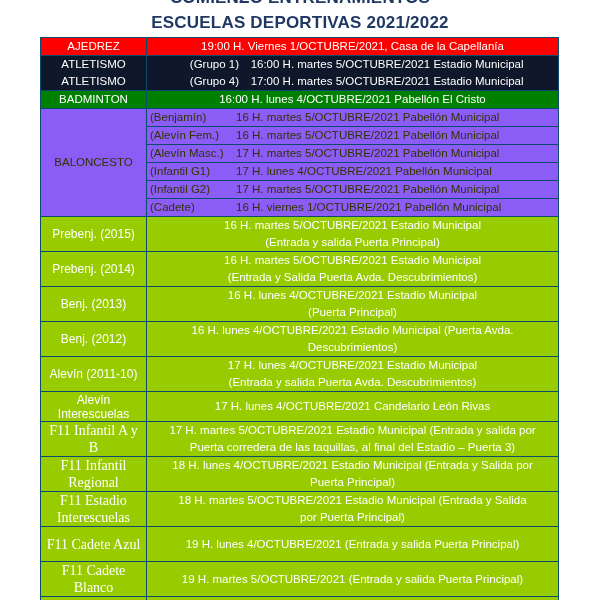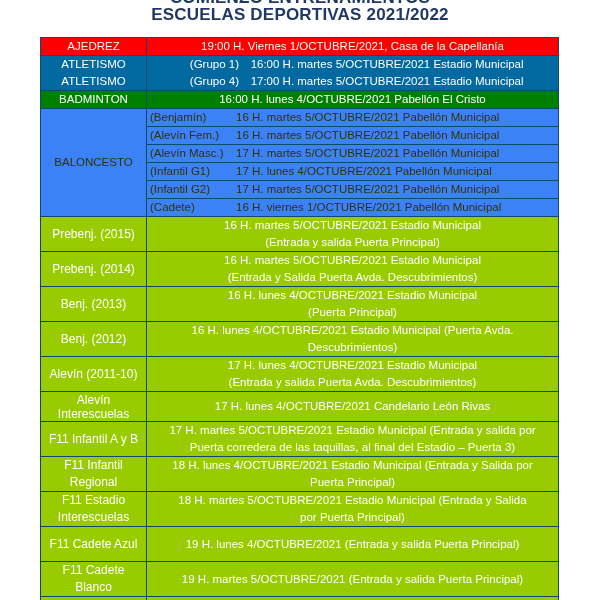--- a/index.html
+++ b/index.html
@@ -1,34 +1,34 @@
 <!DOCTYPE html>
 <html><head>
 <meta charset="utf-8">
 <style>
   html, body { margin:0; padding:0; background:#ffffff; }
   body { width:600px; height:600px; overflow:hidden; position:relative; font-family:"Liberation Sans", "DejaVu Sans", sans-serif; }
   .title { position:absolute; left:0; width:600px; text-align:center; color:#1f3864; font-weight:bold; font-size:17px; letter-spacing:0.2px; }
   .title.l1 { top:-12px; }
-  .title.l2 { top:5px; }
+  .title.l2 { top:13px; }
   table.sched { position:absolute; left:40px; top:37px; width:518px; border-collapse:collapse; table-layout:fixed; font-size:11.5px; }
   table.sched td { border:1px solid #0c4a6e; padding:0 3px; text-align:center; vertical-align:middle; line-height:17px; overflow:hidden; }
   col.c1 { width:106px; }
   col.c2 { width:412px; }
   .red td { background:#ff0000; color:#ffffff; height:17px; }
-  .blue td { background:#0369a1; color:#ffffff; }
+  .blue td { background:#0f172a; color:#ffffff; }
   .greenD td { background:#008000; color:#ffffff; height:17px;margin-left:44px; }
-  .yellow td { background:#3b82f6; color:#333300; height:17px; }
+  .yellow td { background:#8b5cf6; color:#333300; height:17px; }
   .lime td { background:#99cc00; color:#ffffff; }
   .blue td, .red td, .greenD td, .yellow td { border-color:#555; }
   .grp { display:inline-block; width:66px; text-align:center; }
   .ygrp { display:inline-block; width:86px; text-align:left; }
   .yrow td.det { text-align:left; }
   .lime td.cat { font-size:12px; line-height:14px; }
-  .lime td.cat.big { font-size:12px; line-height:17px; }
+  .lime td.cat.big { font-size:14px; line-height:17px;font-family:Liberation Serif, serif; }
   .h35 td { height:34px; }
   .h30 td { height:29px; }
 </style>
 </head>
 <body>
 
 <div class="title l1">COMIENZO ENTRENAMIENTOS</div>
 <div class="title l2">ESCUELAS DEPORTIVAS 2021/2022</div>
 
 <table class="sched">

